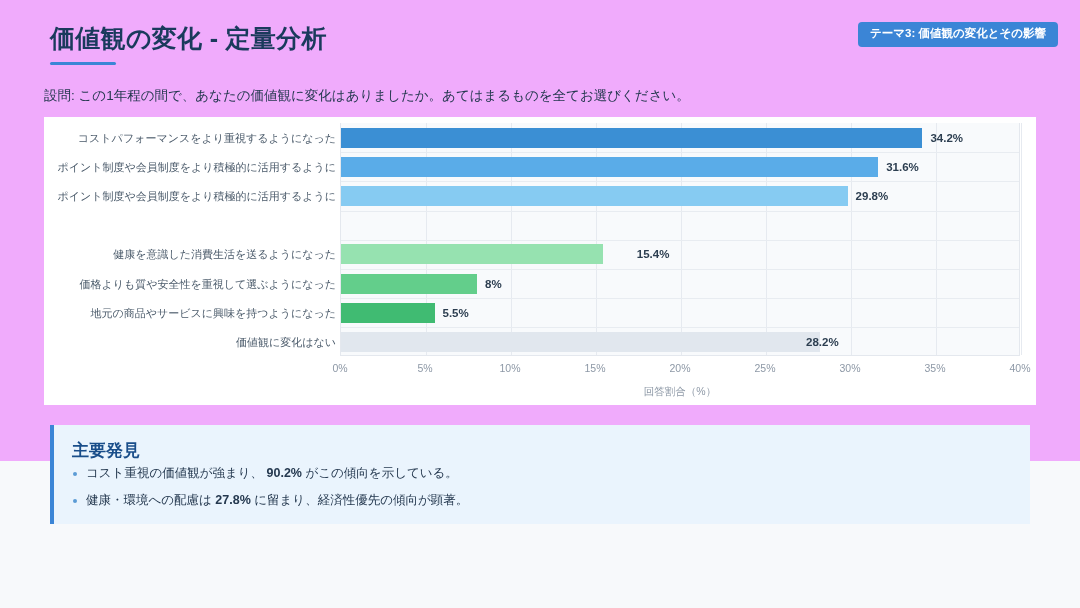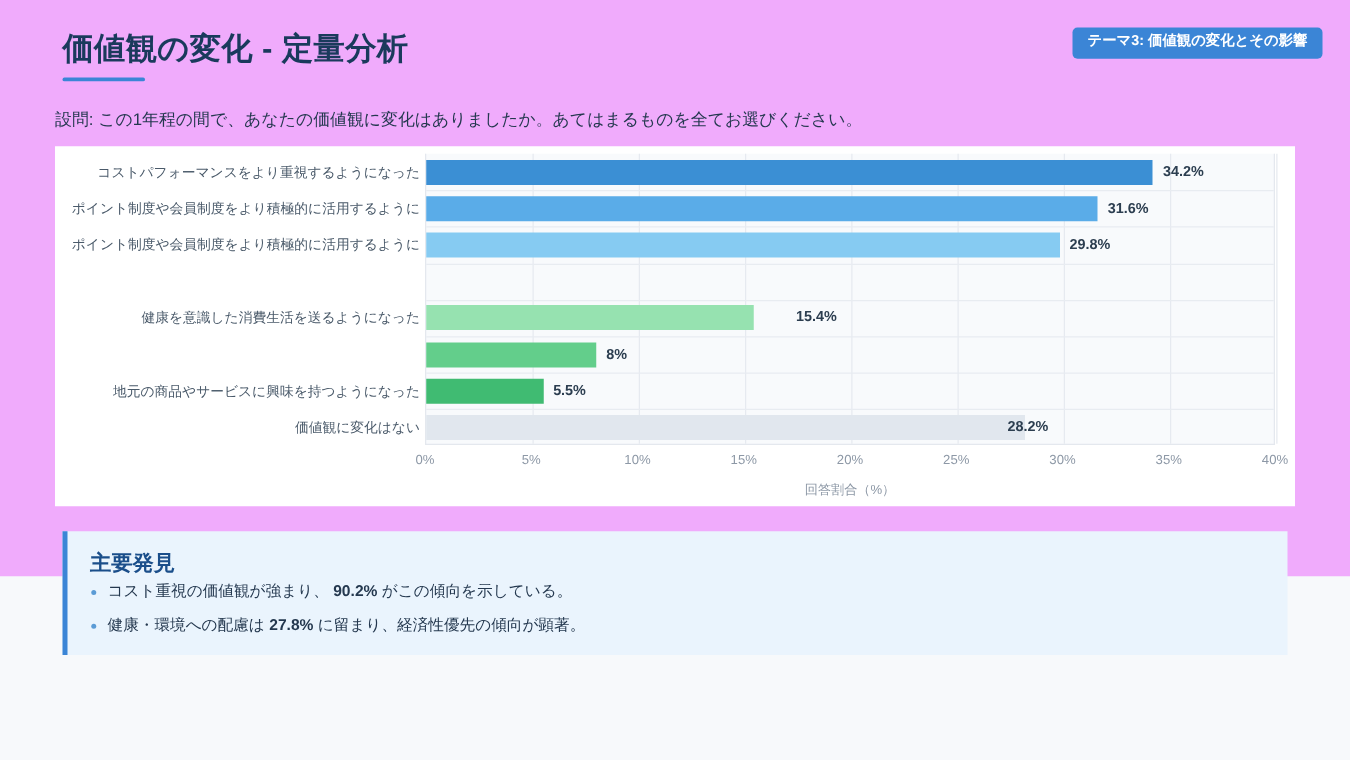--- a/index.html
+++ b/index.html
@@ -252,20 +252,21 @@
           <div class="cat-label">ポイント制度や会員制度をより積極的に活用するように</div>
           <div class="bar" style="width: 506.6px; background: rgb(134, 203, 242);"></div>
           <div class="bar-value" style="left: 811.6px;">29.8%</div>
         </div>
         <div class="cat-row" style="top: 122.8px;">
           <div class="cat-label">健康を意識した消費生活を送るようになった</div>
           <div class="bar" style="width: 261.8px; background: rgb(150, 226, 176);"></div>
           <div class="bar-value" style="left: 566.8px; margin-left: 26px;">15.4%</div>
         </div>
         <div class="cat-row" style="top: 152px;">
+          <div class="cat-label">価格よりも質や安全性を重視して選ぶようになった</div>
           <div class="bar" style="width: 136px; background: rgb(99, 206, 139);"></div>
           <div class="bar-value" style="left: 441px;">8%</div>
         </div>
         <div class="cat-row" style="top: 181.2px; text-decoration: underline;">
           <div class="cat-label">地元の商品やサービスに興味を持つようになった</div>
           <div class="bar" style="width: 93.5px; background: rgb(64, 187, 114);"></div>
           <div class="bar-value" style="left: 398.5px; text-align: center;">5.5%</div>
         </div>
         <div class="cat-row" style="top: 210.4px;">
           <div class="cat-label">価値観に変化はない</div>

